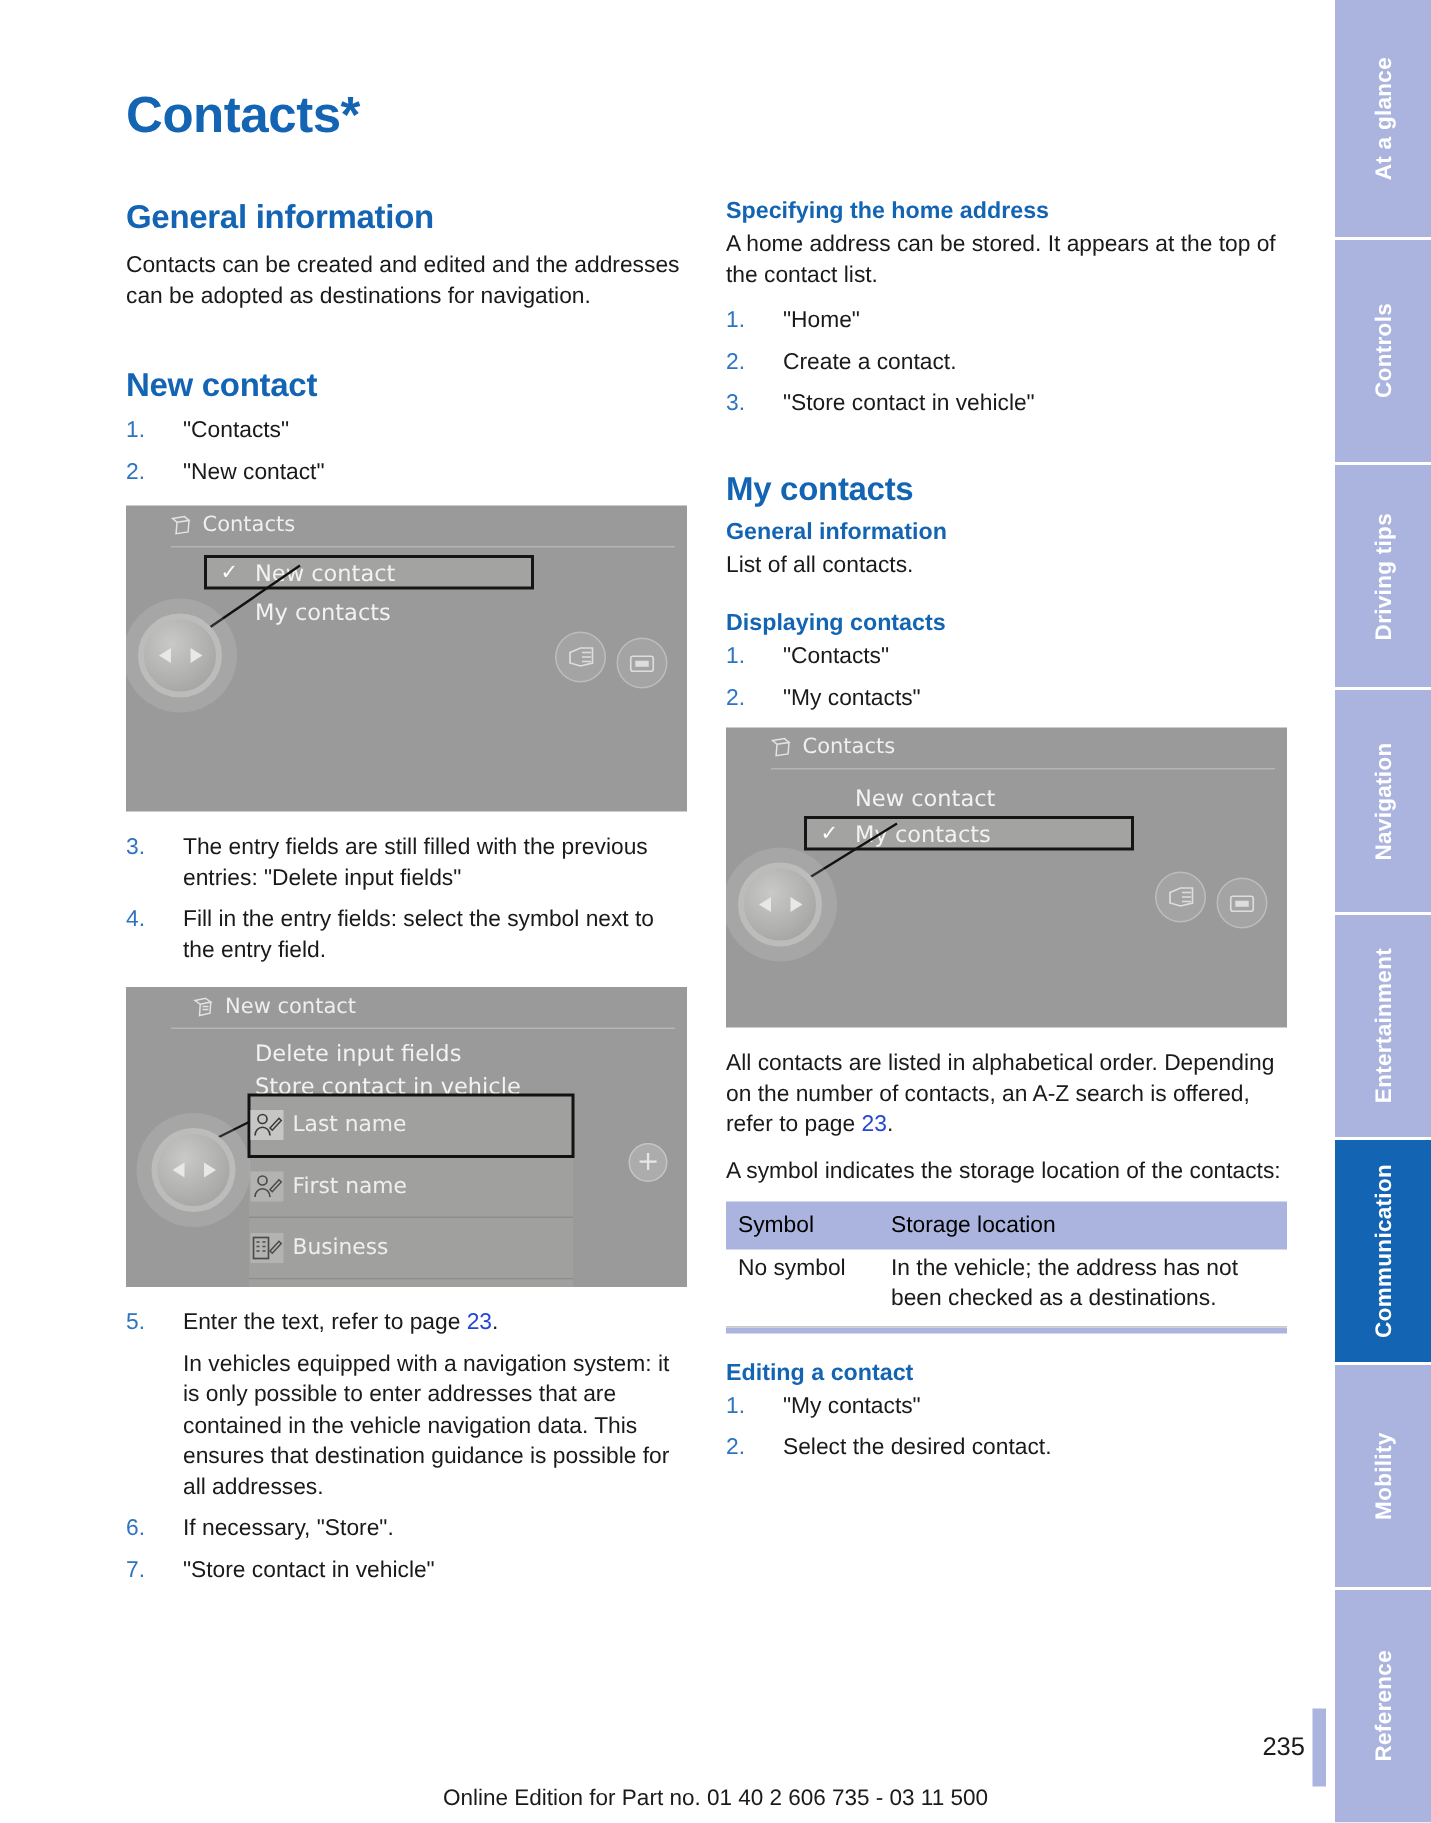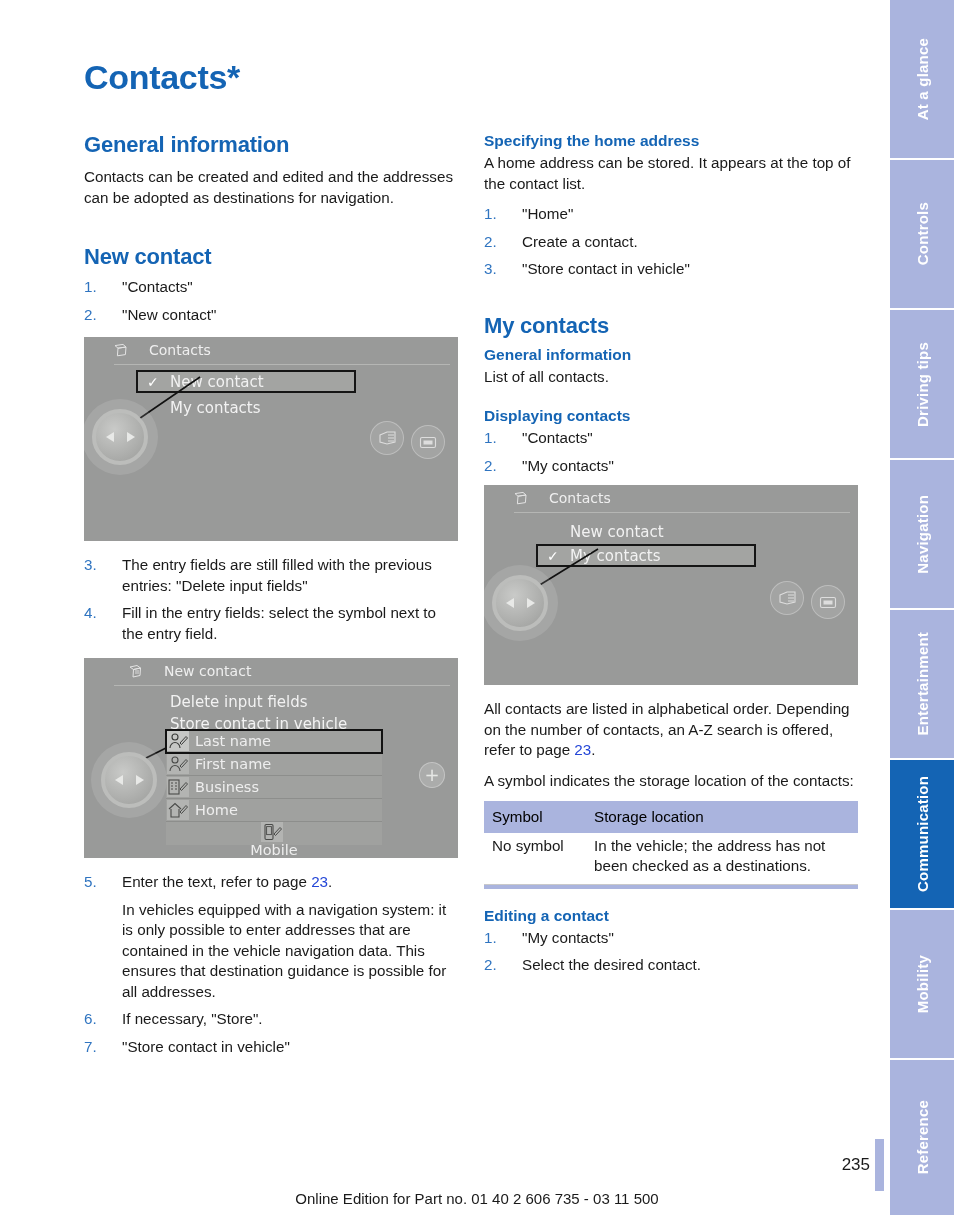--- a/index.html
+++ b/index.html
@@ -109,21 +109,21 @@
     transform:rotate(-2deg);
   }
   .arc-r3 {
     left:336px; top:-200px; width:360px; height:600px;
     border-width:0 0 0 5px; border-left-color:#aeafad;
     transform:rotate(-1deg);
   }
 
   .idrive .hdr {
     position:absolute; left:29px; top:5px; right:14px;
-    display:flex; align-items:center; gap:21px;
+    display:flex; align-items:center; gap:7px;
     color:#efefef; font-size:14px;
   }
   .idrive .hdr-rule {
     position:absolute; left:30px; right:8px; top:27px;
     height:1px; background:#b5b6b4;
   }
   .idrive .hdr-icon { width:15px; height:15px; position:relative; flex:none; }
 
   .idrive .menu { position:absolute; left:58px; top:33px; width:218px; }
   .idrive .mrow {
@@ -139,21 +139,21 @@
   }
   .idrive .mrow .tick {
     position:absolute; left:9px; top:2px;
     color:#ffffff; font-size:14px; font-weight:bold;
   }
 
   
   .idrive .flist { position:absolute; left:82px; top:72px; width:216px; }
   .idrive .frow {
     position:relative;
-    height:23px; display:flex; align-items:center;
+    height:41px; display:flex; align-items:center;
     background:#a0a19f; border-bottom:1px solid #8d8e8c;
     color:#eeeeee; font-size:14.5px;
   }
   .idrive .frow .fico {
     width:22px; height:20px; margin-left:1px; margin-right:6px;
     background:#b3b4b2; position:relative; flex:none;
   }
   .idrive .frow.sel-field { outline:2px solid #121212; outline-offset:-1px; z-index:3; }
   .idrive .frow.sel-field .fico { background:#c6c7c5; }
   .idrive .plainrow {

